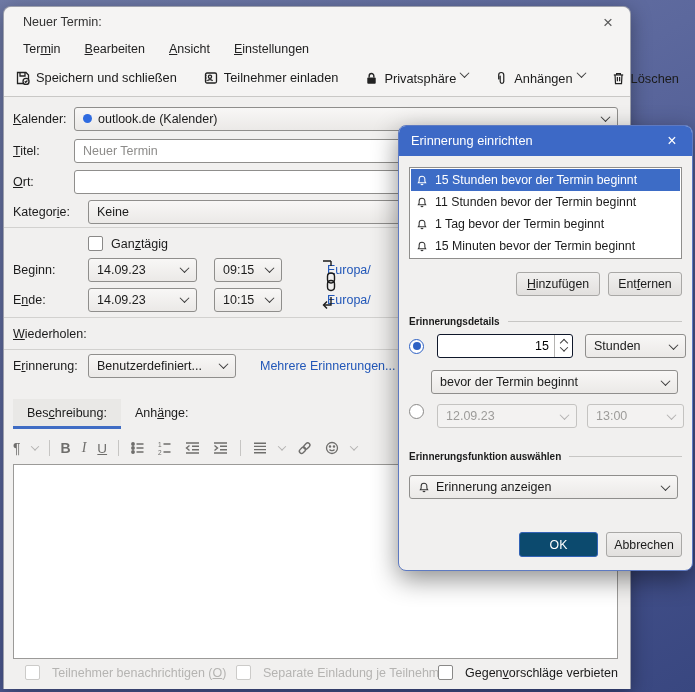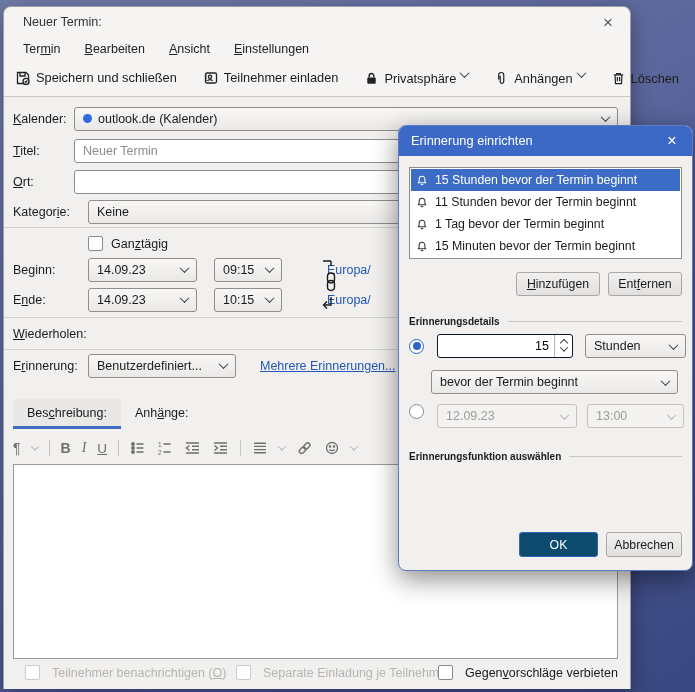--- a/index.html
+++ b/index.html
@@ -37,21 +37,21 @@
   .combo .chev{margin-left:auto}
   .combo.dis{background:#f3f2f1;border-color:#c4c3c1;color:#9d9c9a}
   .tinput{box-sizing:border-box;height:24px;background:#fff;border:1px solid #8f8e8c;border-radius:3px;
        padding:0 8px;font:inherit;color:#1b1b1b;width:100%}
   .tinput::placeholder{color:#8d8c8a;opacity:1}
   .dot{width:9px;height:9px;border-radius:50%;background:#2f6be0;flex:0 0 auto}
   .hr{position:absolute;left:0;right:0;height:1px;background:#d2d1cf}
   .cb{box-sizing:border-box;width:15px;height:15px;background:#fff;border:1px solid #8a8988;border-radius:2px;flex:0 0 auto}
   .cb.dis{border-color:#cccbc9}
   .link{color:#2257b8;text-decoration:none;white-space:nowrap}
-  .link.u{text-decoration:underline}
+  .link.u{}
 
   
   .tabs{position:absolute;left:9px;top:390px;right:12px;height:32px;display:flex;align-items:flex-end;font-size:12.5px}
   .tab{padding:7px 14px 9px 14px;position:relative;white-space:nowrap}
   .tab.active{background:#e9e8e6}
   .tab.active::after{content:"";position:absolute;left:0;right:0;bottom:0;height:3px;background:#3f6cc4}
   .etoolbar{position:absolute;left:9px;top:428px;right:12px;height:26px;display:flex;align-items:center;
        gap:11px;color:#6f6e6c}
   .esep{width:1px;height:16px;background:#c6c5c3}
   .eb{font-weight:bold;font-size:14px}
@@ -423,17 +423,27 @@
       <div class="combo dis" style="margin-left:10px;width:97px">
         <span>13:00</span>
         <span class="chev lt"></span>
       </div>
     </div>
 
     <div class="legend" style="top:325px">
       <span>Erinnerungsfunktion auswählen</span>
     </div>
 
+    <div class="combo" style="position:absolute;left:10px;top:349px;width:269px">
+      <span>
+        <svg width="12" height="13" viewBox="0 0 16 16" fill="none" stroke="#333" stroke-width="1.4">
+          <path d="M8 2.2C5.8 2.2 4.2 3.9 4.2 6.1v2.8L3.1 11h9.8l-1.1-2.1V6.1c0-2.2-1.6-3.9-3.8-3.9z"></path>
+          <path d="M6.6 12.6a1.5 1.5 0 0 0 2.8 0"></path>
+          </svg>
+      </span>
+      <span>Erinnerung anzeigen</span>
+      <span class="chev"></span>
+    </div>
 
     <div class="btn primary" style="position:absolute;right:94px;top:406px;width:79px;height:25px">OK</div>
     <div class="btn" style="position:absolute;right:10px;top:406px;width:76px;height:25px">Abbrechen</div>
   </div>
 </div>
 
 </body></html>

